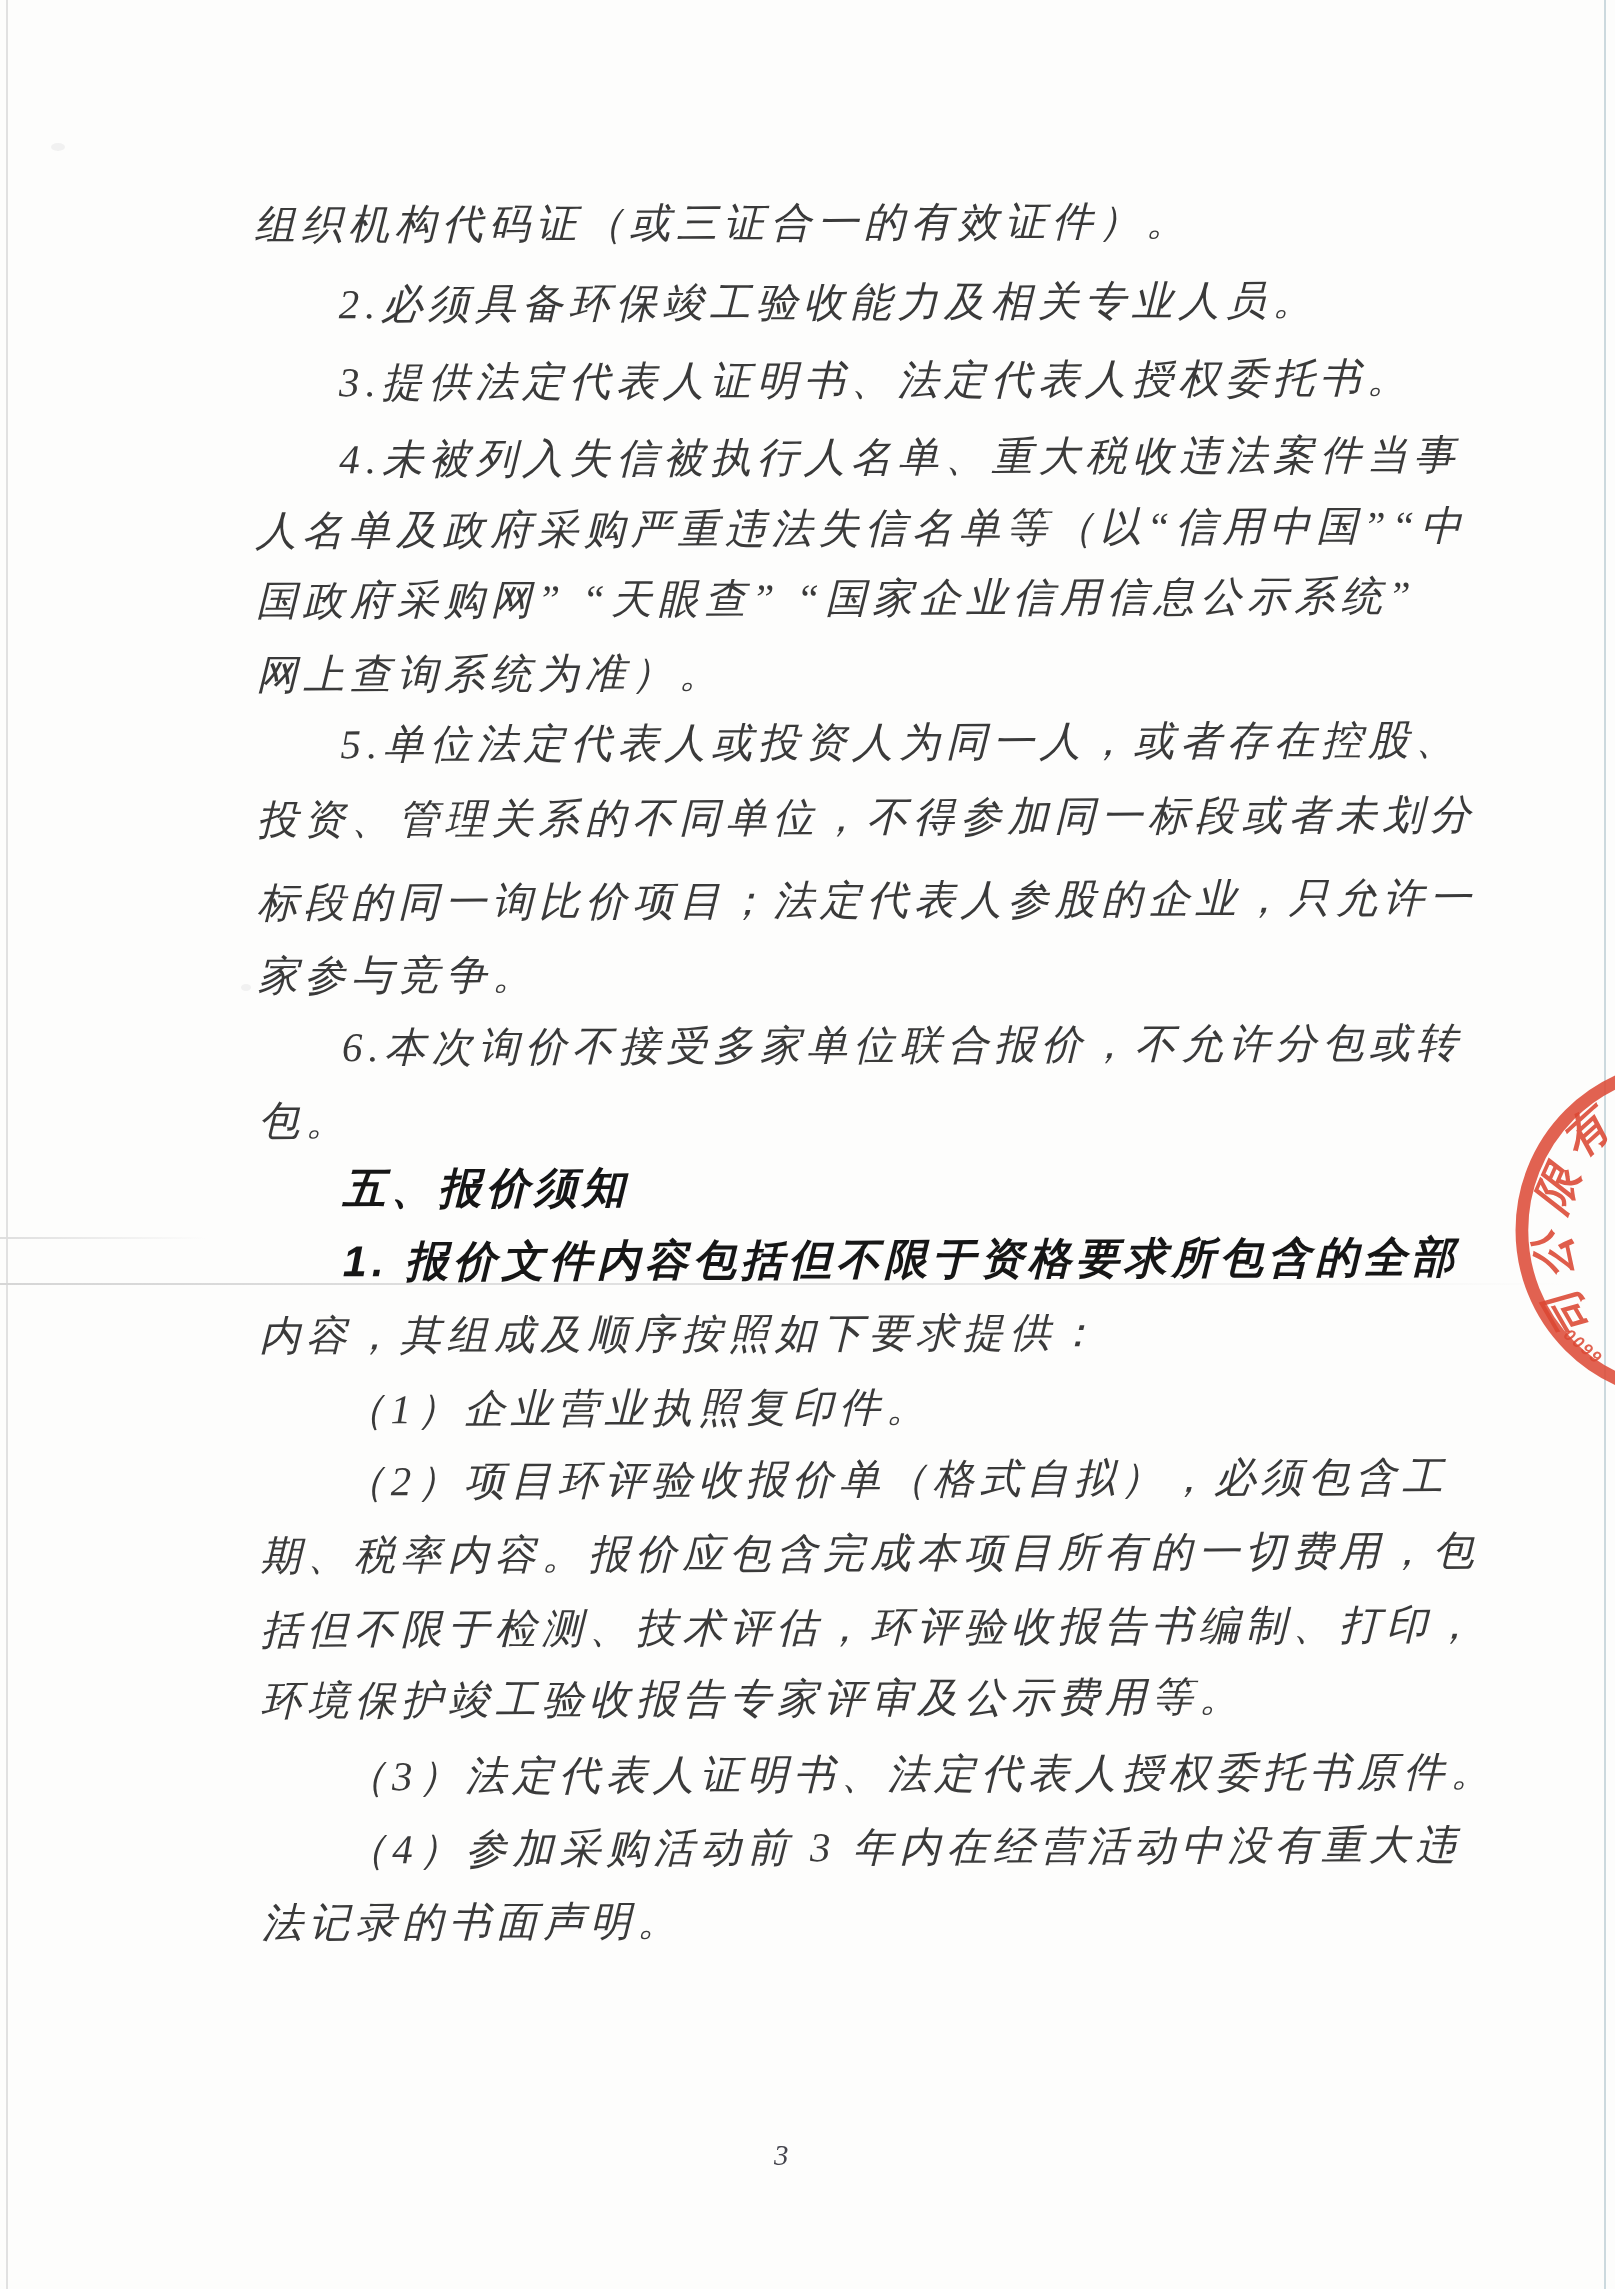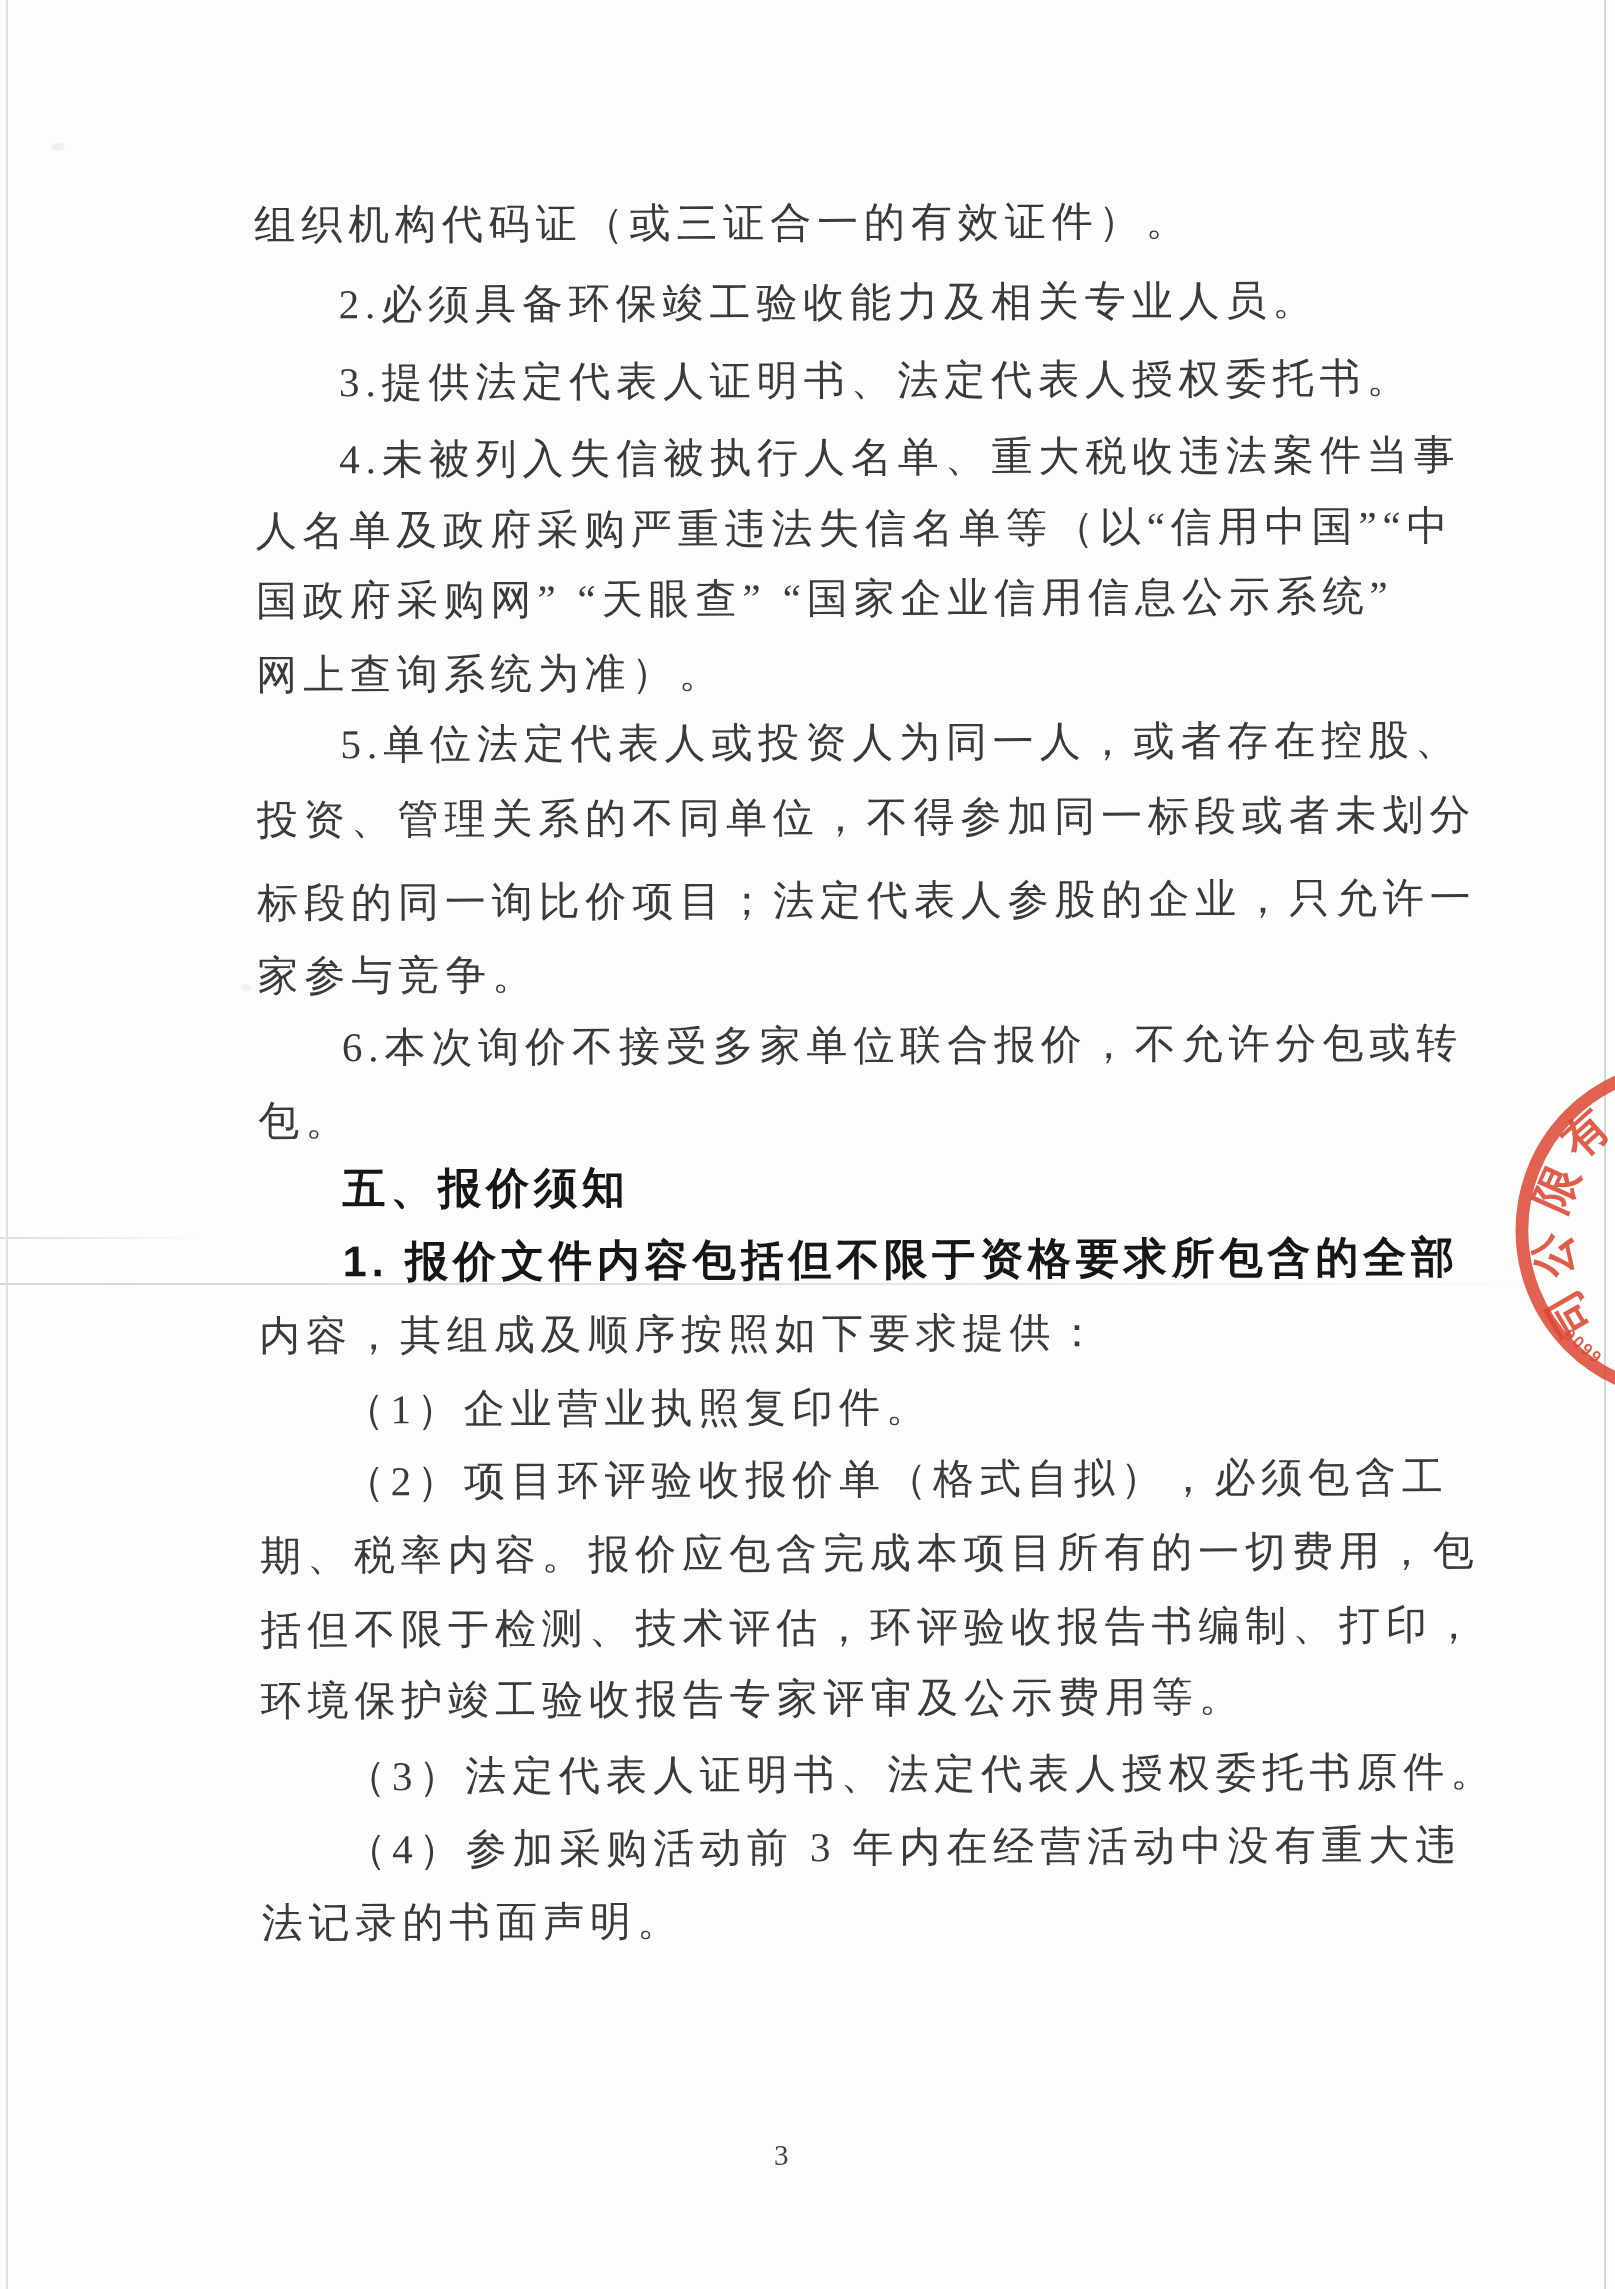--- a/index.html
+++ b/index.html
@@ -2,20 +2,21 @@
 <html><head>
 <meta charset="utf-8">
 <style>
   html,body{margin:0;padding:0;background:#ffffff;}
   #canvas{
     position:relative;
     width:1615px;height:2290px;
     background:#fdfdfc;
     overflow:hidden;
     font-family:"Liberation Serif","DejaVu Serif",serif;
+    font-style:italic;
   }
   
   .edge-left{
     position:absolute;left:5.9px;top:0;width:2px;height:2290px;
     background:#d9d9d9;opacity:.8;
   }
   .edge-right{
     position:absolute;left:1604px;top:0;width:2px;height:2290px;
     background:#c6d5da;opacity:.9;
   }

